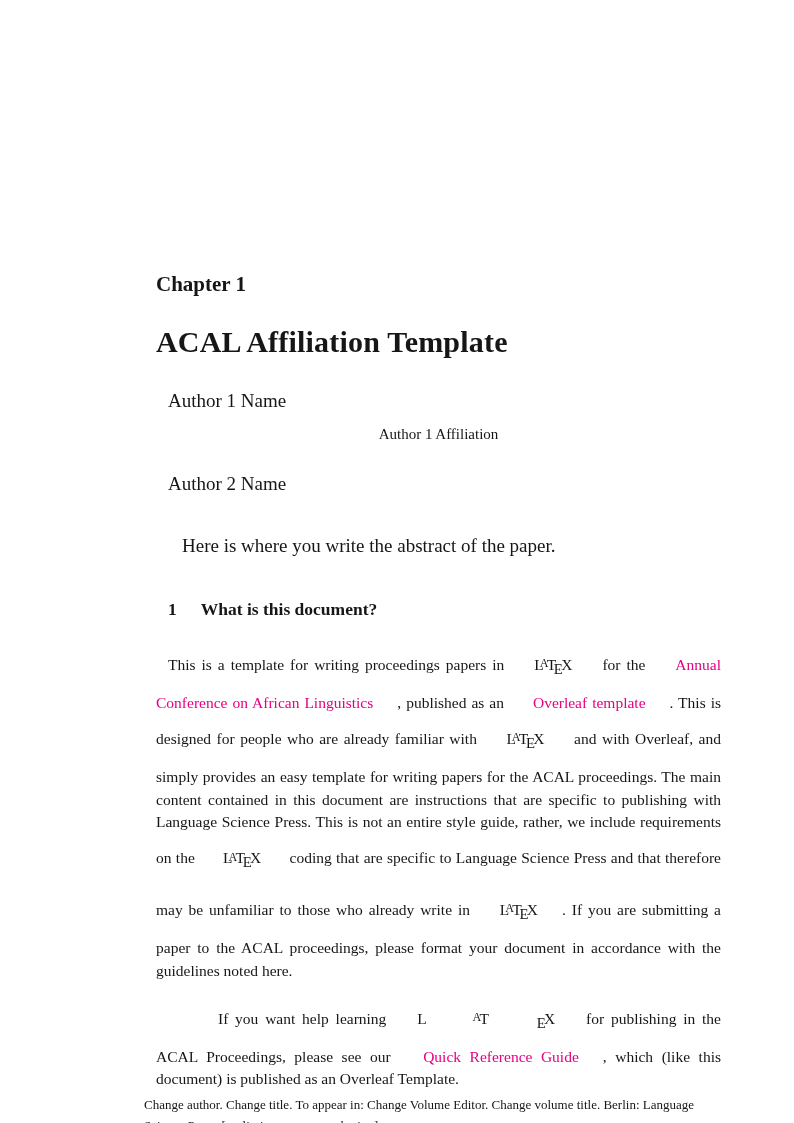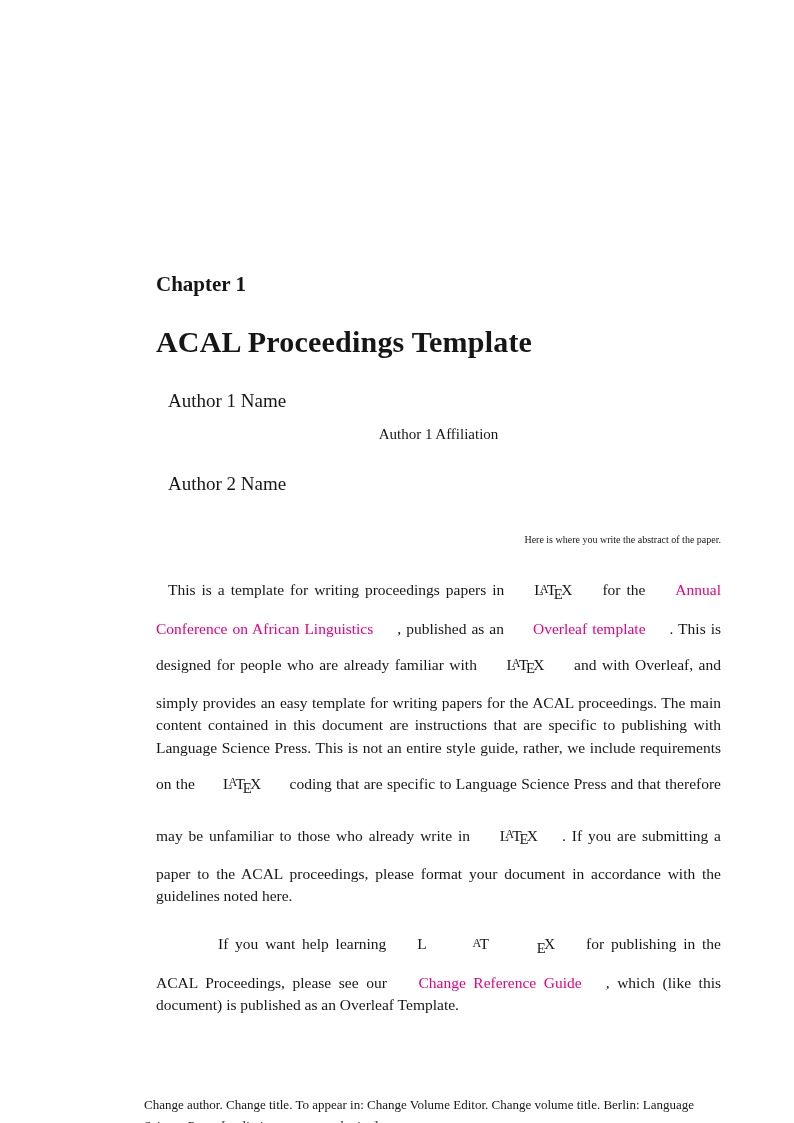--- a/index.html
+++ b/index.html
@@ -24,21 +24,21 @@
     margin-top:27px;
     font-size:30px;font-weight:bold;line-height:1.2;letter-spacing:0.2px;
   }
   .author-block{margin-top:29px;}
   .author-block:first-of-type{margin-top:32px;}
   .author-name{font-size:19px;line-height:1.25;}
   .author-affiliation{margin-top:9px;font-size:15px;line-height:1.2;text-align:center;}
 
   .abstract{
     margin-top:37px;margin-left:38px;
-    font-size:10px;line-height:1.4;text-align:right;
+    font-size:19px;line-height:1.4;
   }
 
   .section-heading{
     margin-top:40px;
     font-size:17.5px;font-weight:bold;line-height:1.25;
   }
   .section-heading .sec-num{margin-right:12px;}
 
   .body-paragraph{
     margin-top:19px;
@@ -77,35 +77,36 @@
   }
 </style>
 </head>
 <body>
 
 <div class="page">
   <div class="content">
 
     <div class="chapter-label">Chapter 1</div>
 
-    <h1 class="doc-title">ACAL Proceedings Template</h1>
+    <h1 class="doc-title">ACAL Affiliation Template</h1>
 
     <div class="author-block">
       <div class="author-name">Author 1 Name</div>
       <div class="author-affiliation">Author 1 Affiliation</div>
     </div>
 
     <div class="author-block">
       <div class="author-name">Author 2 Name</div>
     </div>
 
 
     <div class="abstract">Here is where you write the abstract of the paper.</div>
 
+    <h2 class="section-heading"><span class="sec-num">1</span><span>What is this document?</span></h2>
 
     <p class="body-paragraph"><span>This is a template for writing proceedings papers in </span><span class="latex">L<span class="latex-sup">a</span>T<span class="latex-sub">e</span>X</span><span> for the </span><a class="doc-link" href="#">Annual Conference on African Linguistics</a><span>, published as an </span><a class="doc-link" href="#">Overleaf template</a><span>. This is designed for people who are already familiar with </span><span class="latex">L<span class="latex-sup">a</span>T<span class="latex-sub">e</span>X</span><span> and with Overleaf, and simply provides an easy template for writing papers for the ACAL proceedings. The main content contained in this document are instructions that are specific to publishing with Language Science Press. This is not an entire style guide, rather, we include requirements on the </span><span class="latex">L<span class="latex-sup">a</span>T<span class="latex-sub">e</span>X</span><span> coding that are specific to Language Science Press and that therefore may be unfamiliar to those who already write in </span><span class="latex">L<span class="latex-sup">a</span>T<span class="latex-sub">e</span>X</span><span>. If you are submitting a paper to the ACAL proceedings, please format your document in accordance with the guidelines noted here.</span></p>
 
-    <p class="body-paragraph indented"><span>If you want help learning </span><span class="latex">L<span class="latex-sup">a</span>T<span class="latex-sub">e</span>X</span><span> for publishing in the ACAL Proceedings, please see our </span><a class="doc-link" href="#">Change Reference Guide</a><span>, which (like this document) is published as an Overleaf Template.</span></p>
+    <p class="body-paragraph indented"><span>If you want help learning </span><span class="latex">L<span class="latex-sup">a</span>T<span class="latex-sub">e</span>X</span><span> for publishing in the ACAL Proceedings, please see our </span><a class="doc-link" href="#">Quick Reference Guide</a><span>, which (like this document) is published as an Overleaf Template.</span></p>
 
   </div>
 
   <div class="footer">Change author. Change title. To appear in: Change Volume Editor. Change volume title. Berlin: Language Science Press. [preliminary page numbering]</div>
 </div>
 
 </body></html>

